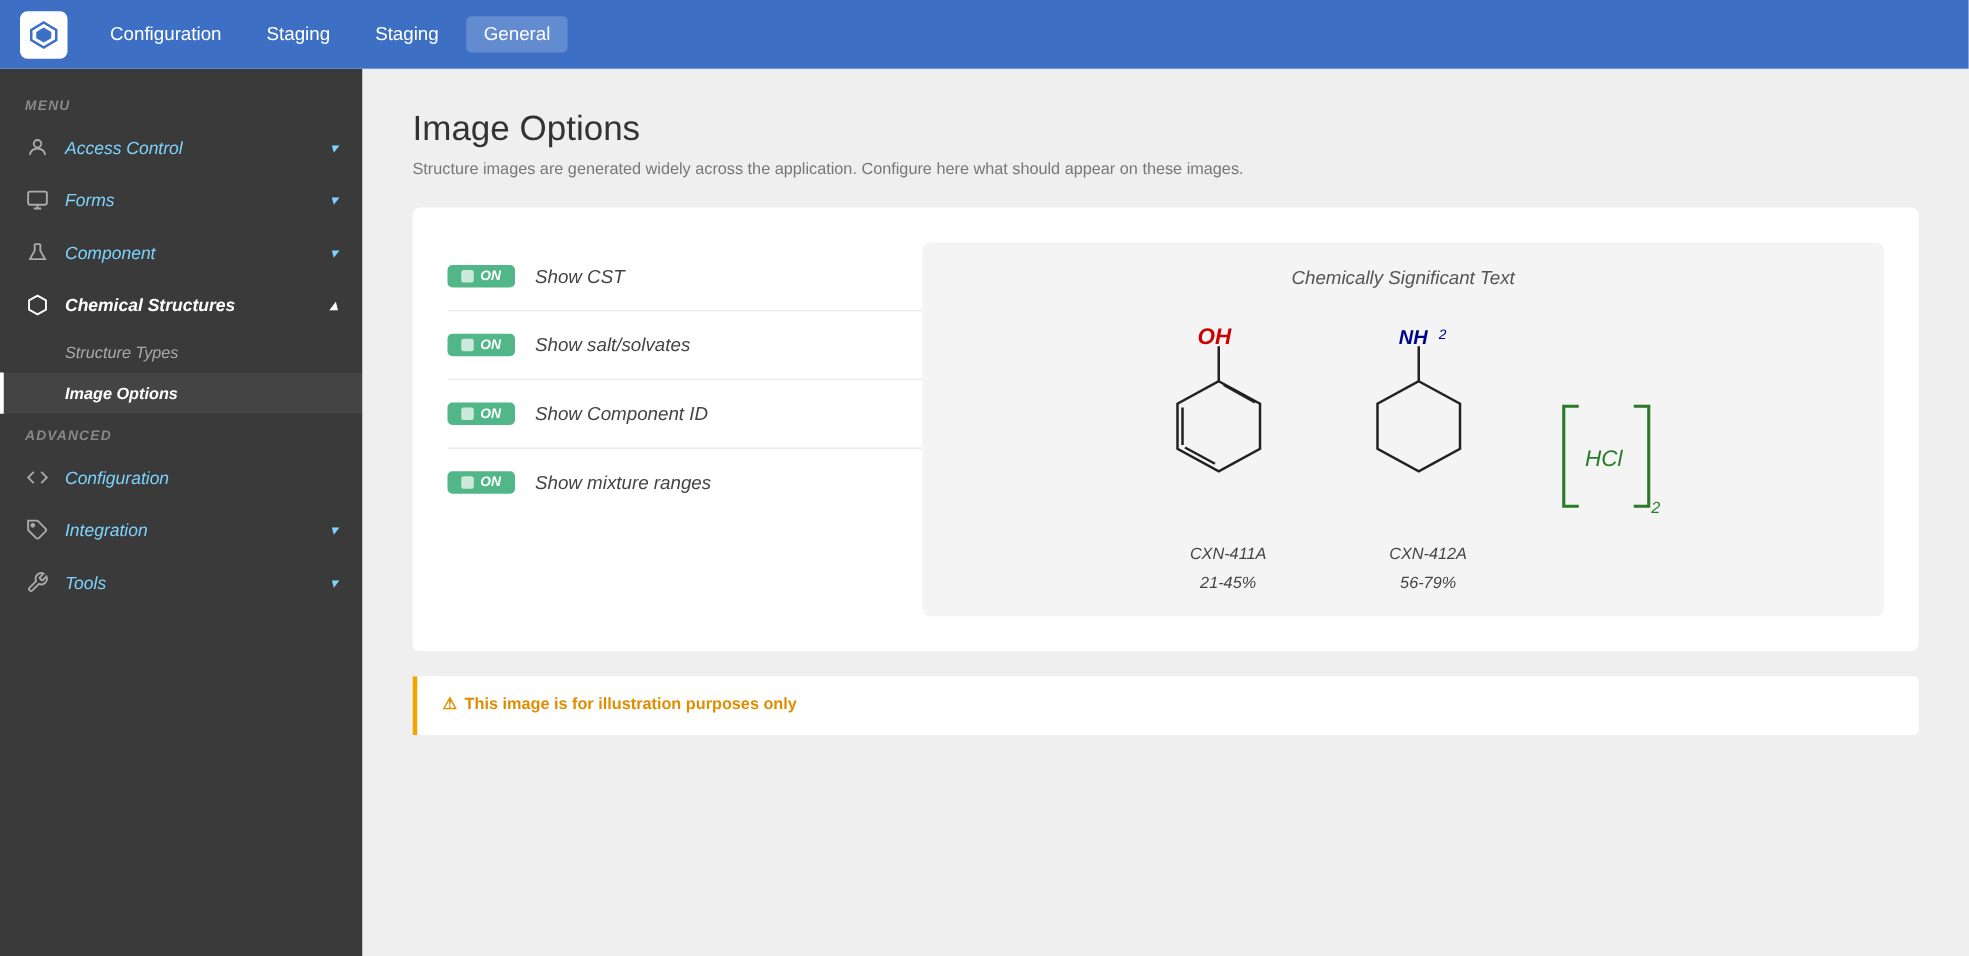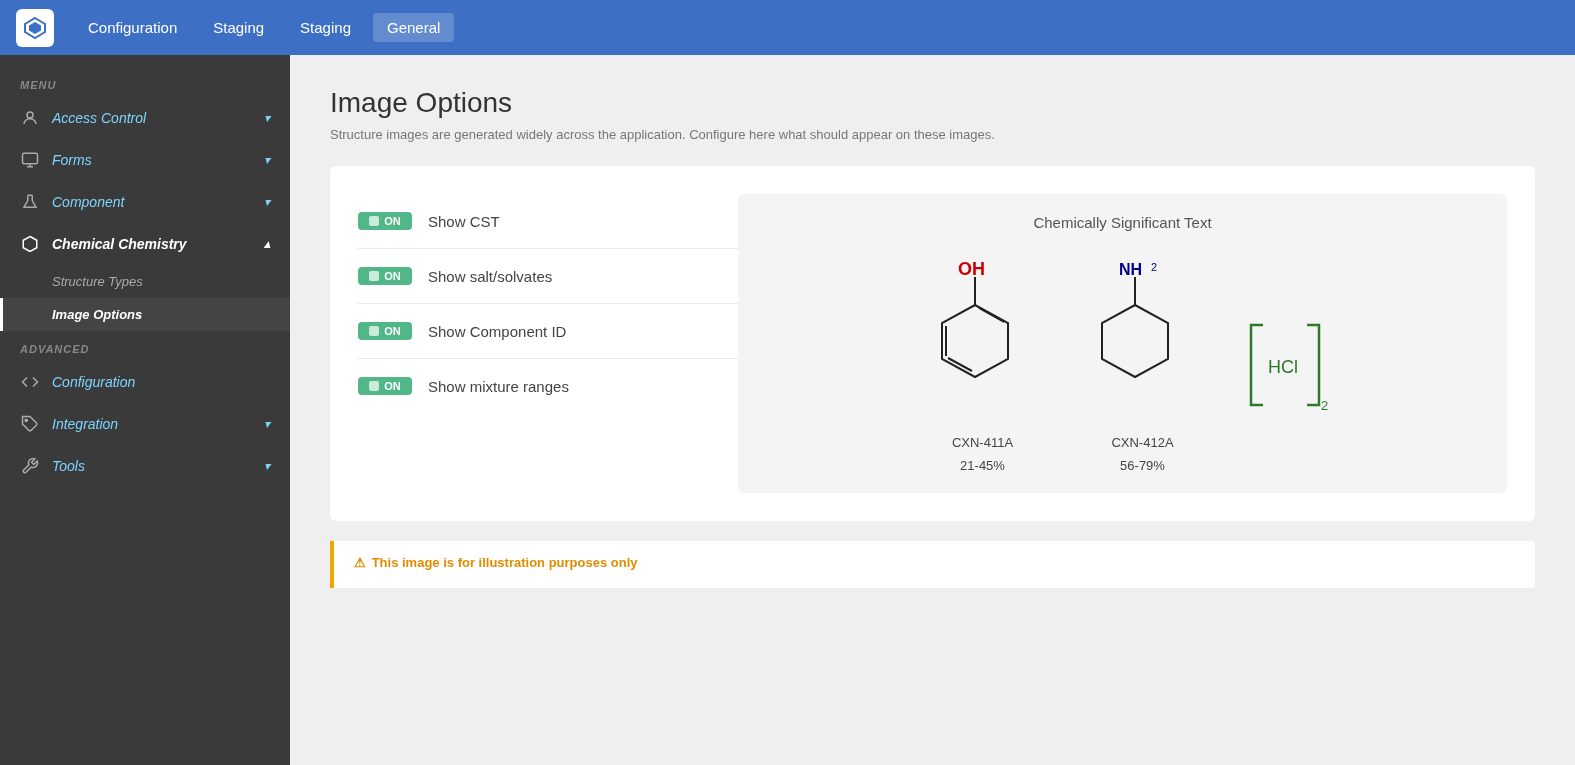--- a/index.html
+++ b/index.html
@@ -99,20 +99,21 @@
       margin-bottom: 24px;
     }
 
     
     .card {
       background: #fff;
       border-radius: 6px;
       padding: 28px;
       display: flex;
       margin-bottom: 12px;
+      font-style: italic;
     }
 
     
     .options-panel { flex: 0 0 380px; }
     .option-row {
       display: flex;
       align-items: center;
       padding: 18px 0;
       border-bottom: 1px solid #e8e8e8;
       gap: 16px;
@@ -258,21 +259,21 @@
       <span>Component</span>
       <span class="chevron">▾</span>
     </div>
 
     <div class="sidebar-item active-parent">
       <span class="icon">
         <svg width="18" height="18" viewBox="0 0 24 24" fill="none" stroke="#fff" stroke-width="2">
           <polygon points="12,2 21,7 21,17 12,22 3,17 3,7"></polygon>
         </svg>
       </span>
-      <span>Chemical Chemistry</span>
+      <span>Chemical Structures</span>
       <span class="chevron">▴</span>
     </div>
 
     <div class="sidebar-sub-item">Structure Types</div>
     <div class="sidebar-sub-item active">Image Options</div>
 
 
     <div class="sidebar-section-label">ADVANCED</div>
 
     <div class="sidebar-item">

